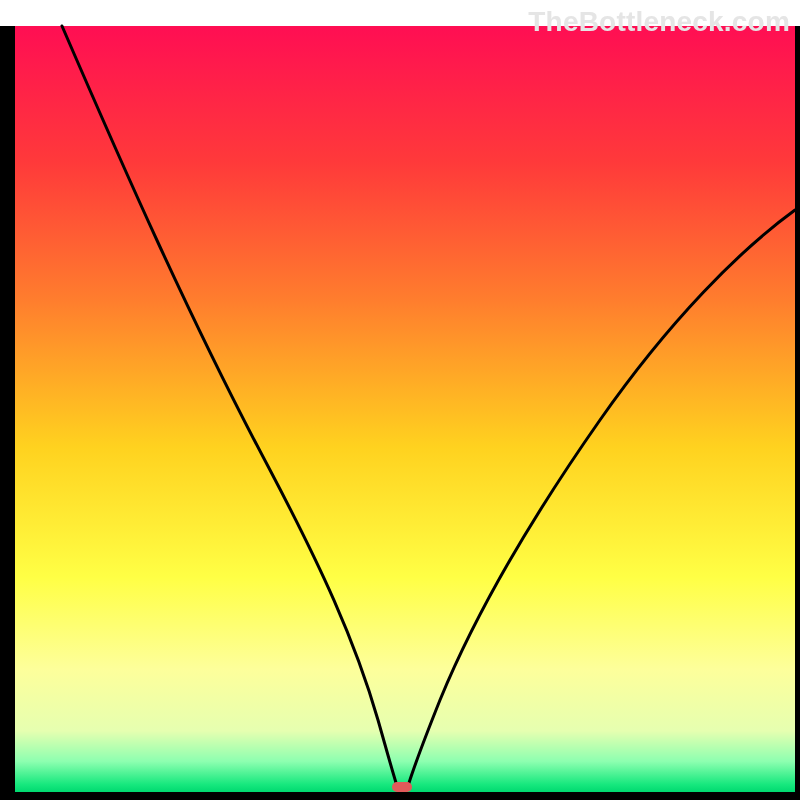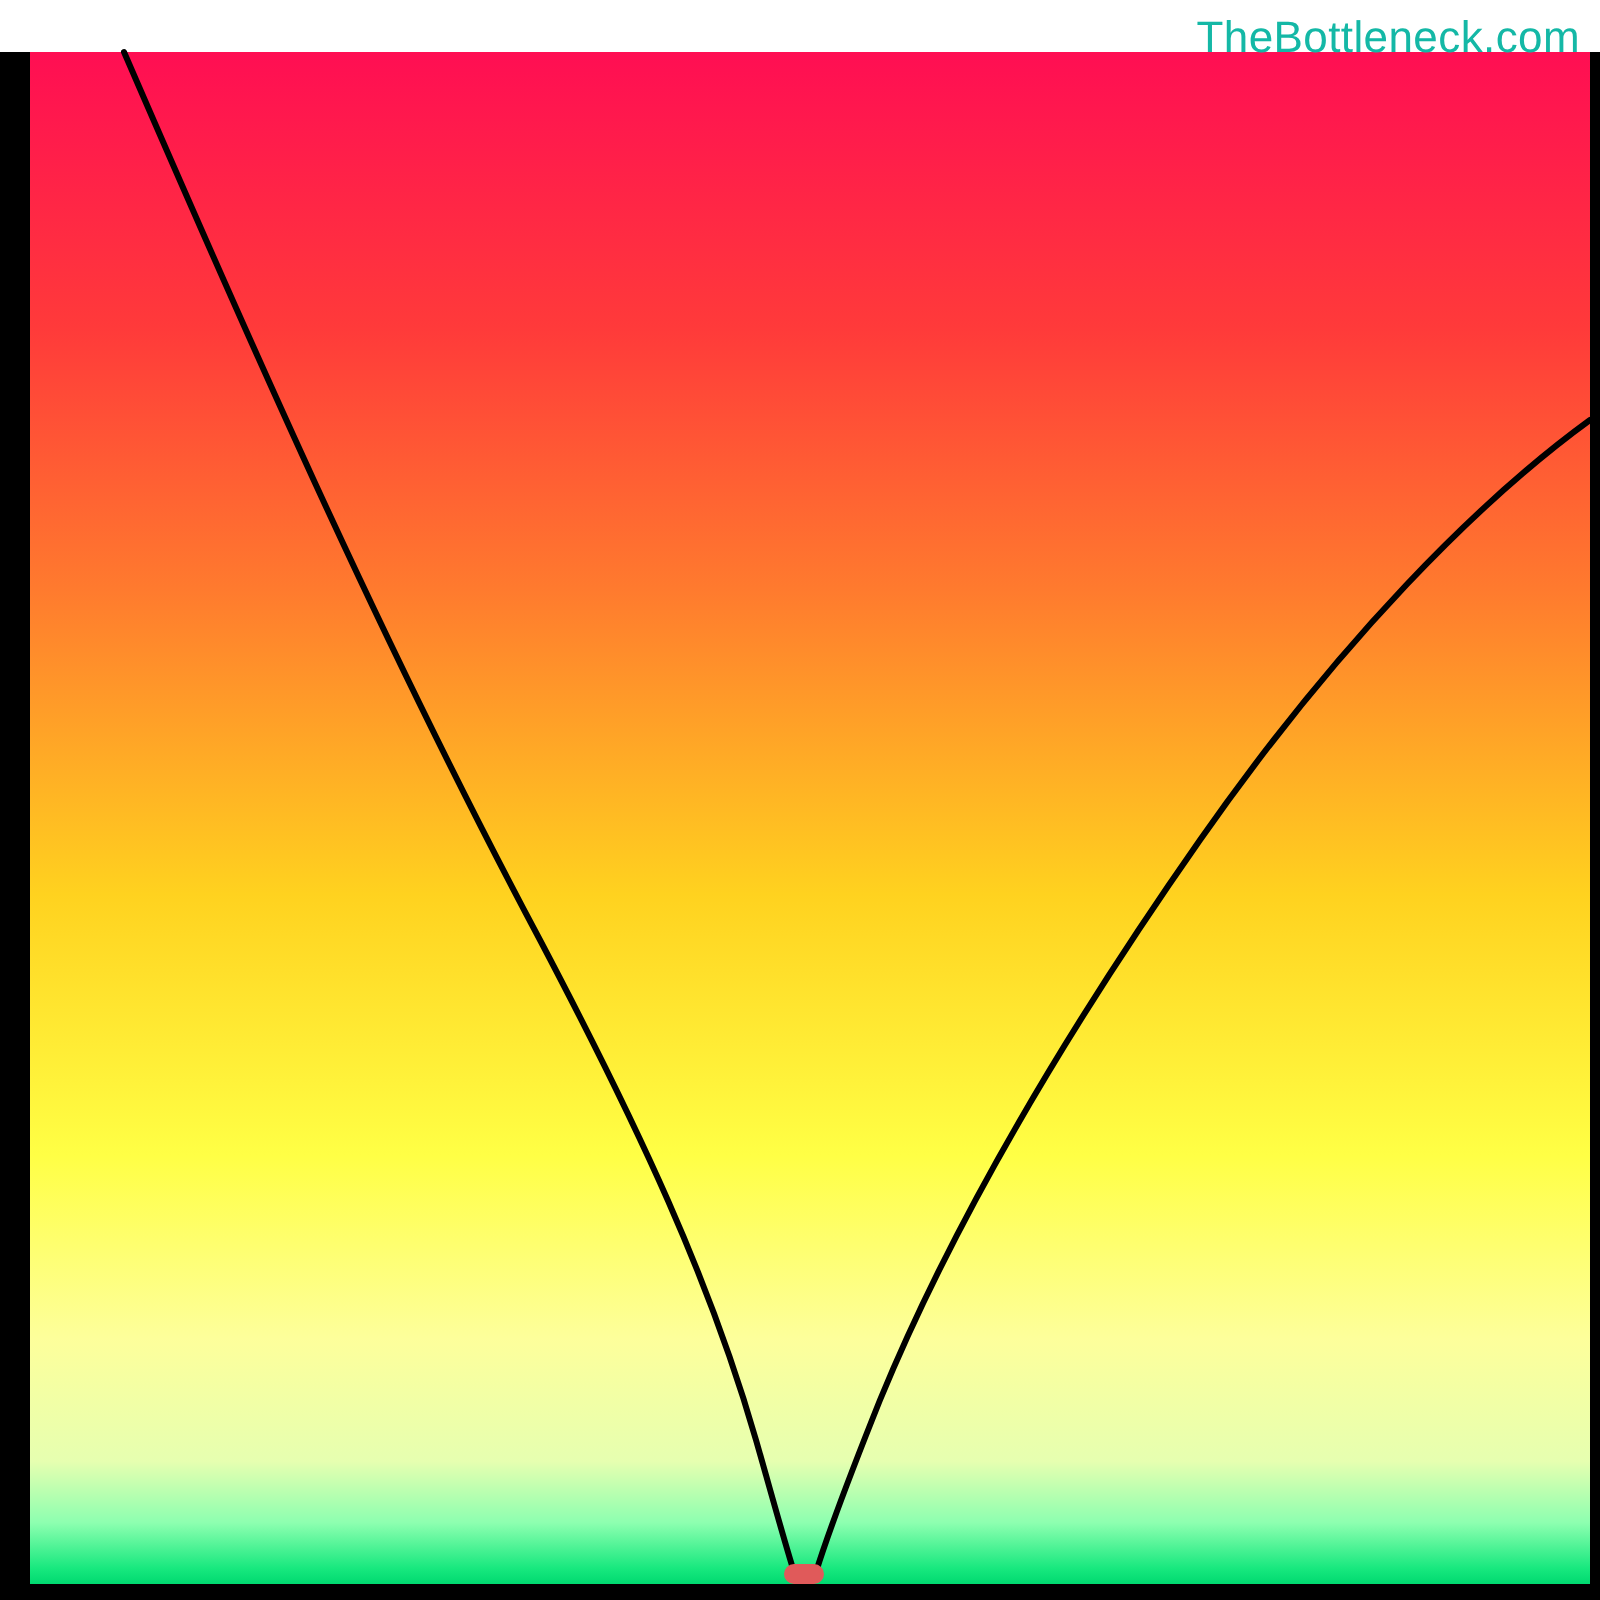--- a/index.html
+++ b/index.html
@@ -18,23 +18,23 @@
   }
   svg.bg {
     position: absolute;
     left: 0;
     top: 0;
   }
   .watermark {
     position: absolute;
     top: 6px;
     right: 10px;
-    color: #14b8a6;
-    font-size: 22px;
-    font-weight: 400;
+    color: #e5e5e5;
+    font-size: 28px;
+    font-weight: 700;
     letter-spacing: 0.2px;
   }
 </style>
 </head>
 <body>
 
 <div class="stage">
 
   <svg class="bg" width="800" height="800" viewBox="0 0 800 800">
     <defs>

